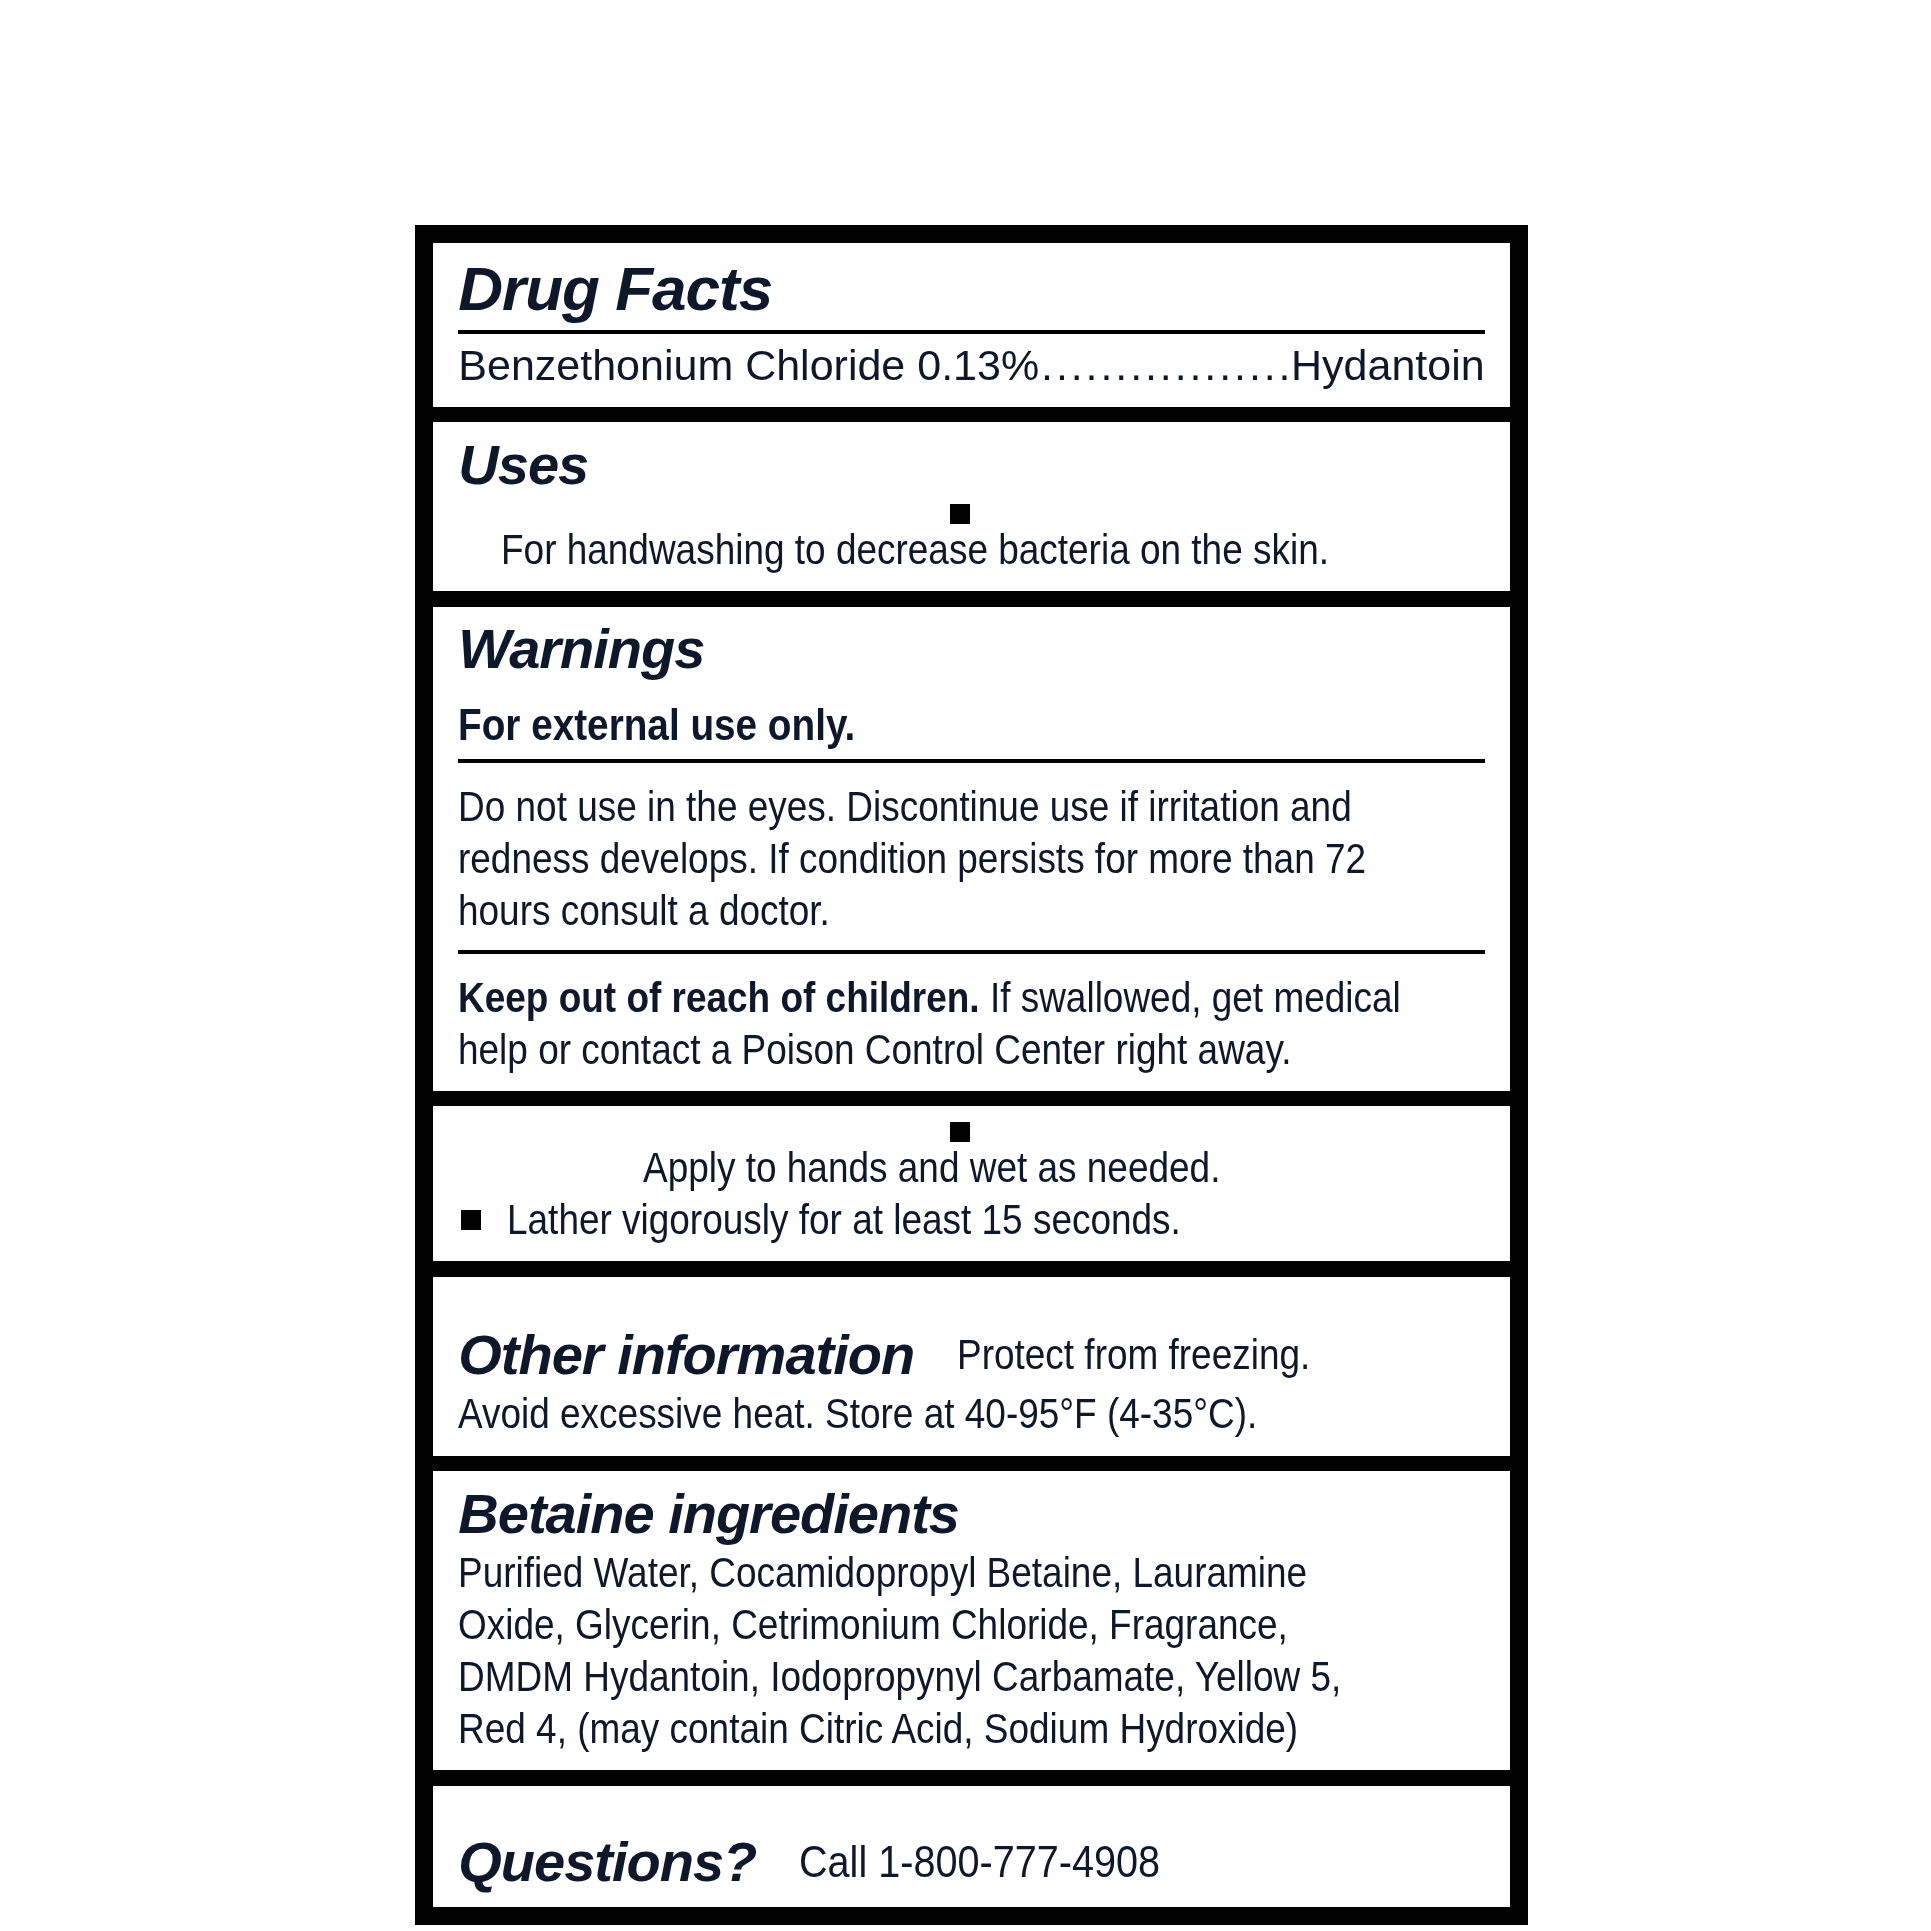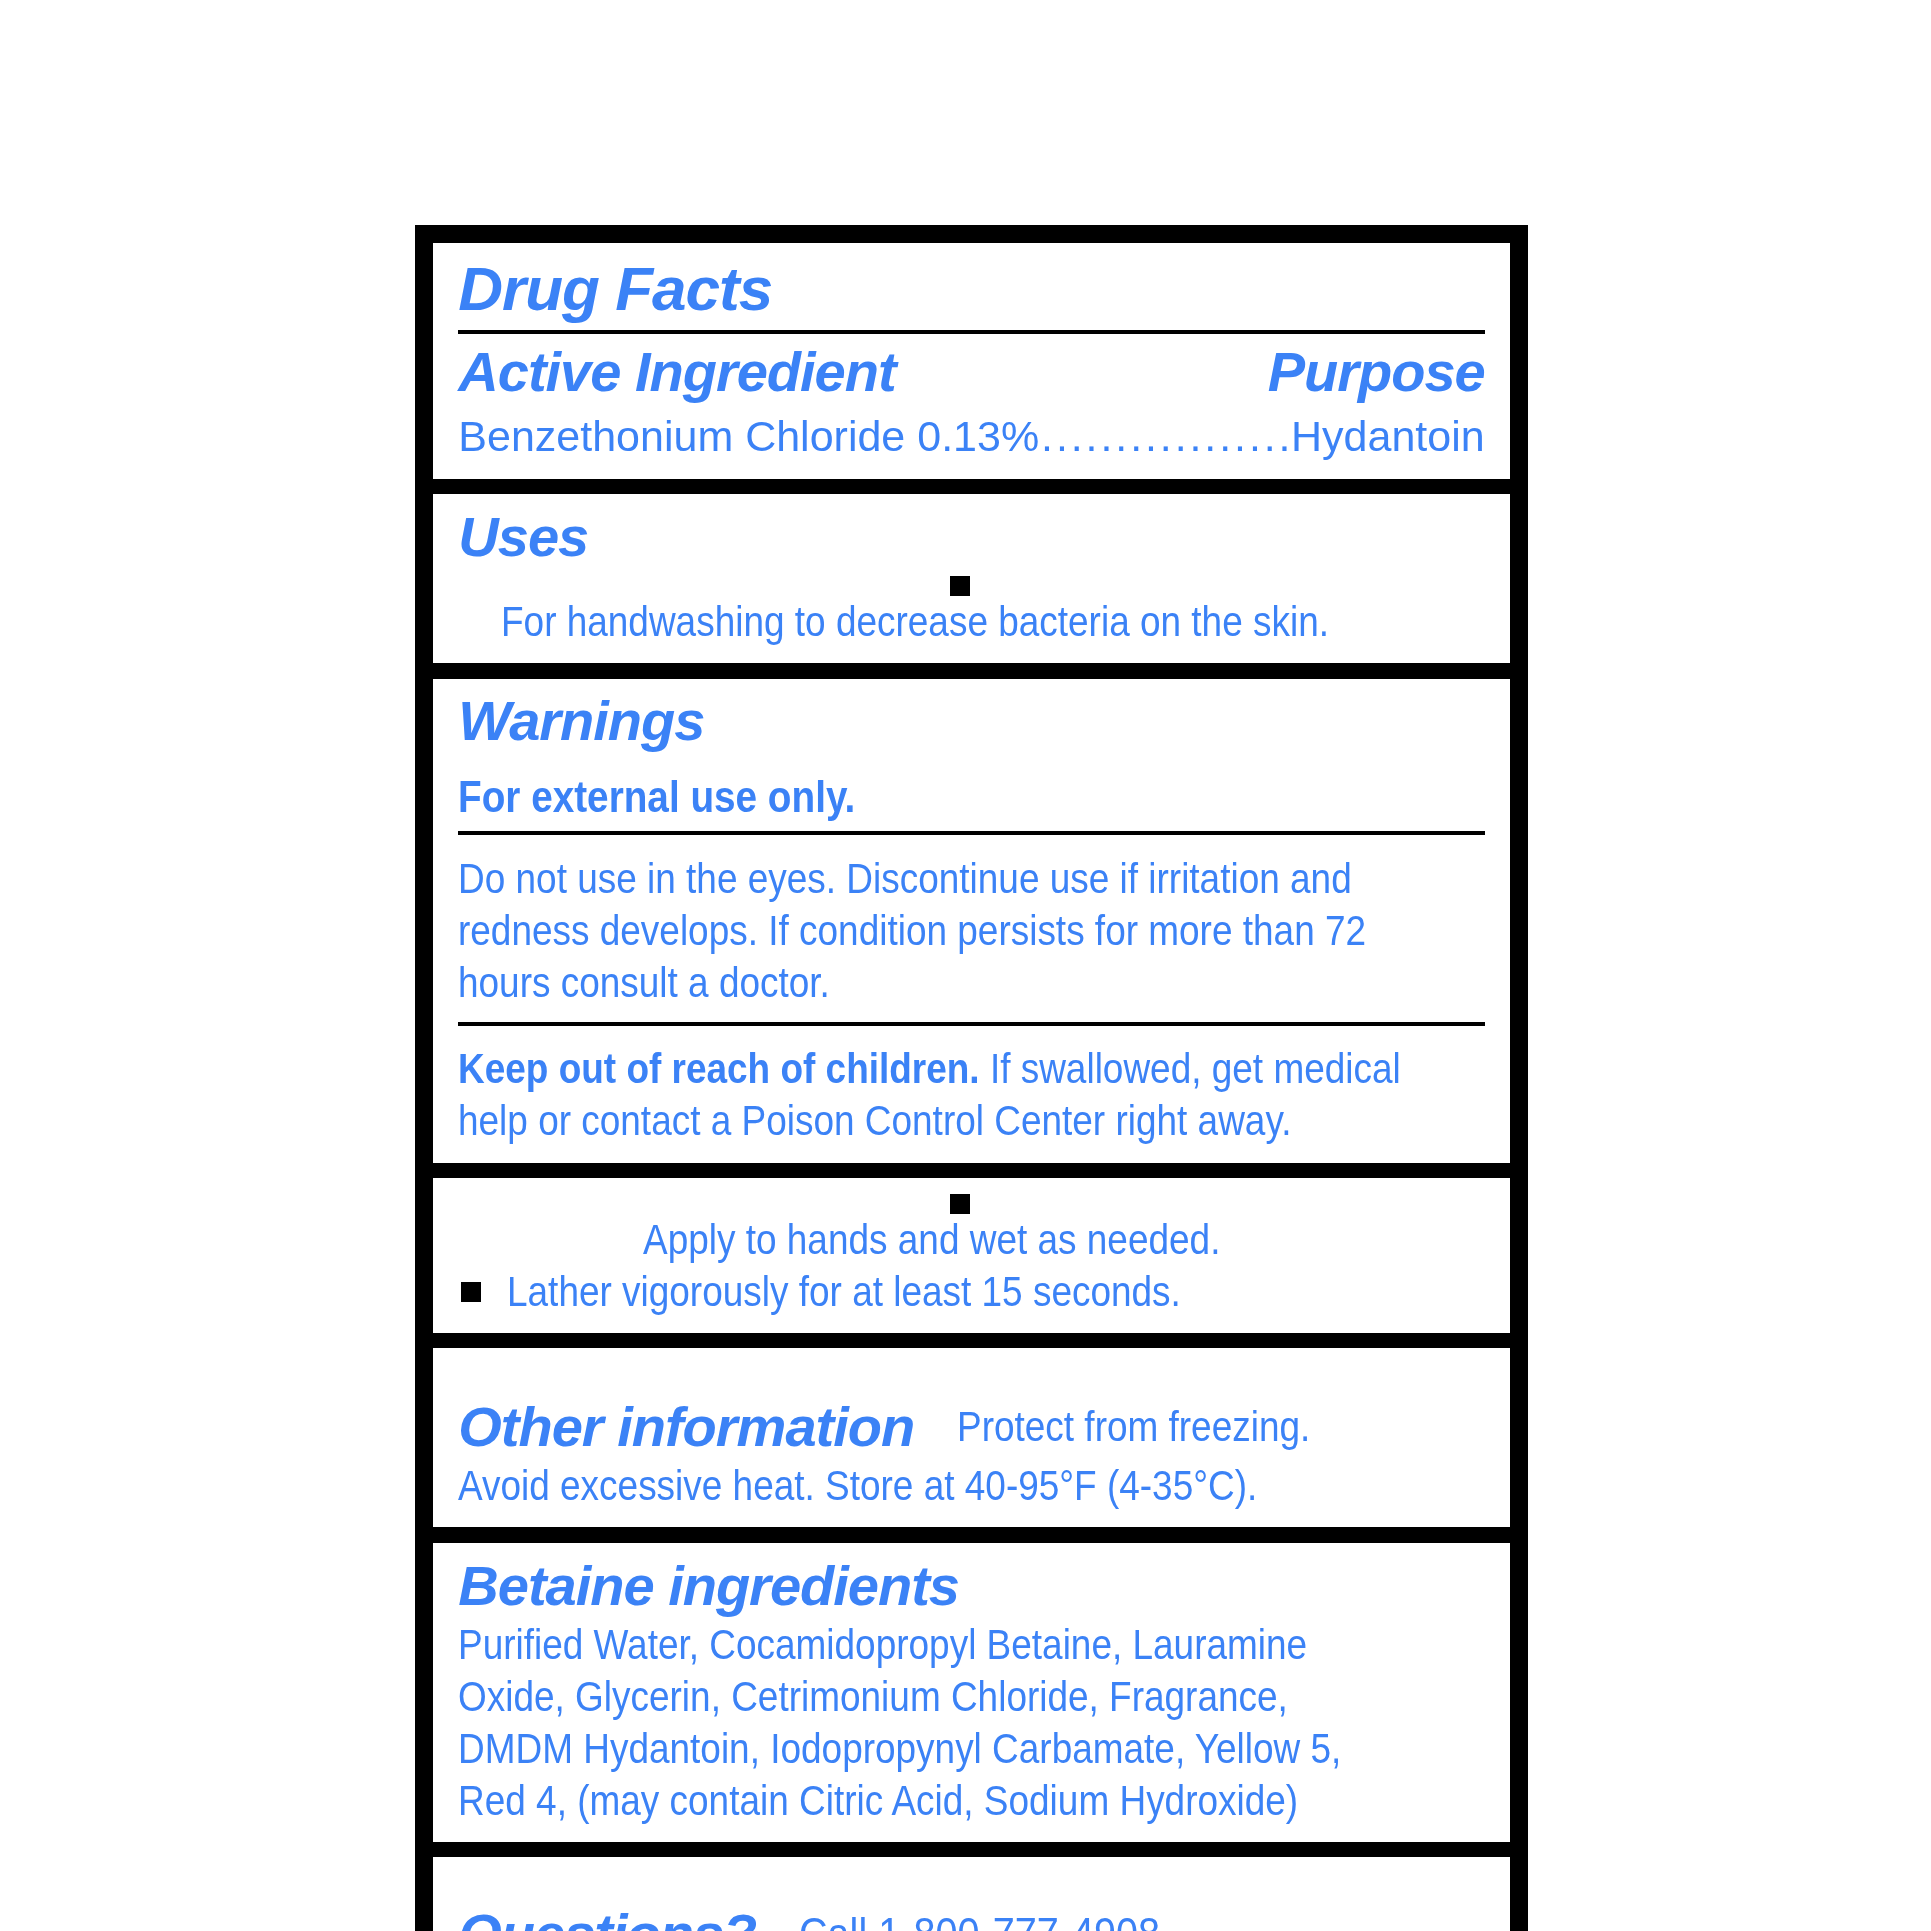--- a/index.html
+++ b/index.html
@@ -2,21 +2,21 @@
 <html><head>
 <meta charset="utf-8">
 <style>
   html, body { margin: 0; padding: 0; background: #ffffff; }
   .page {
     position: relative;
     width: 1931px;
     height: 1931px;
     background: #ffffff;
     font-family: "Liberation Sans", "DejaVu Sans", sans-serif;
-    color: #3b82f6;
+    color: #0f172a;
   }
   .label {
     position: absolute;
     left: 415px;
     top: 225px;
     width: 1113px;
     box-sizing: border-box;
     background: #000000;
     padding: 18.3px;
     display: flex;
@@ -117,24 +117,20 @@
 </style>
 </head>
 <body>
 
 <div class="page">
   <div class="label">
 
     <div class="sec">
       <div class="h1">Drug Facts</div>
       <div class="rule rule-title"></div>
-      <div class="two-col">
-        <span class="h2">Active Ingredient</span>
-        <span class="h2">Purpose</span>
-      </div>
       <div class="leader-row">
         <span>Benzethonium Chloride 0.13%</span>
         <span class="leader">................................................................................</span>
         <span>Hydantoin</span>
       </div>
     </div>
 
     <div class="sec">
       <div class="h2">Uses</div>
       <div class="brow mt6">

